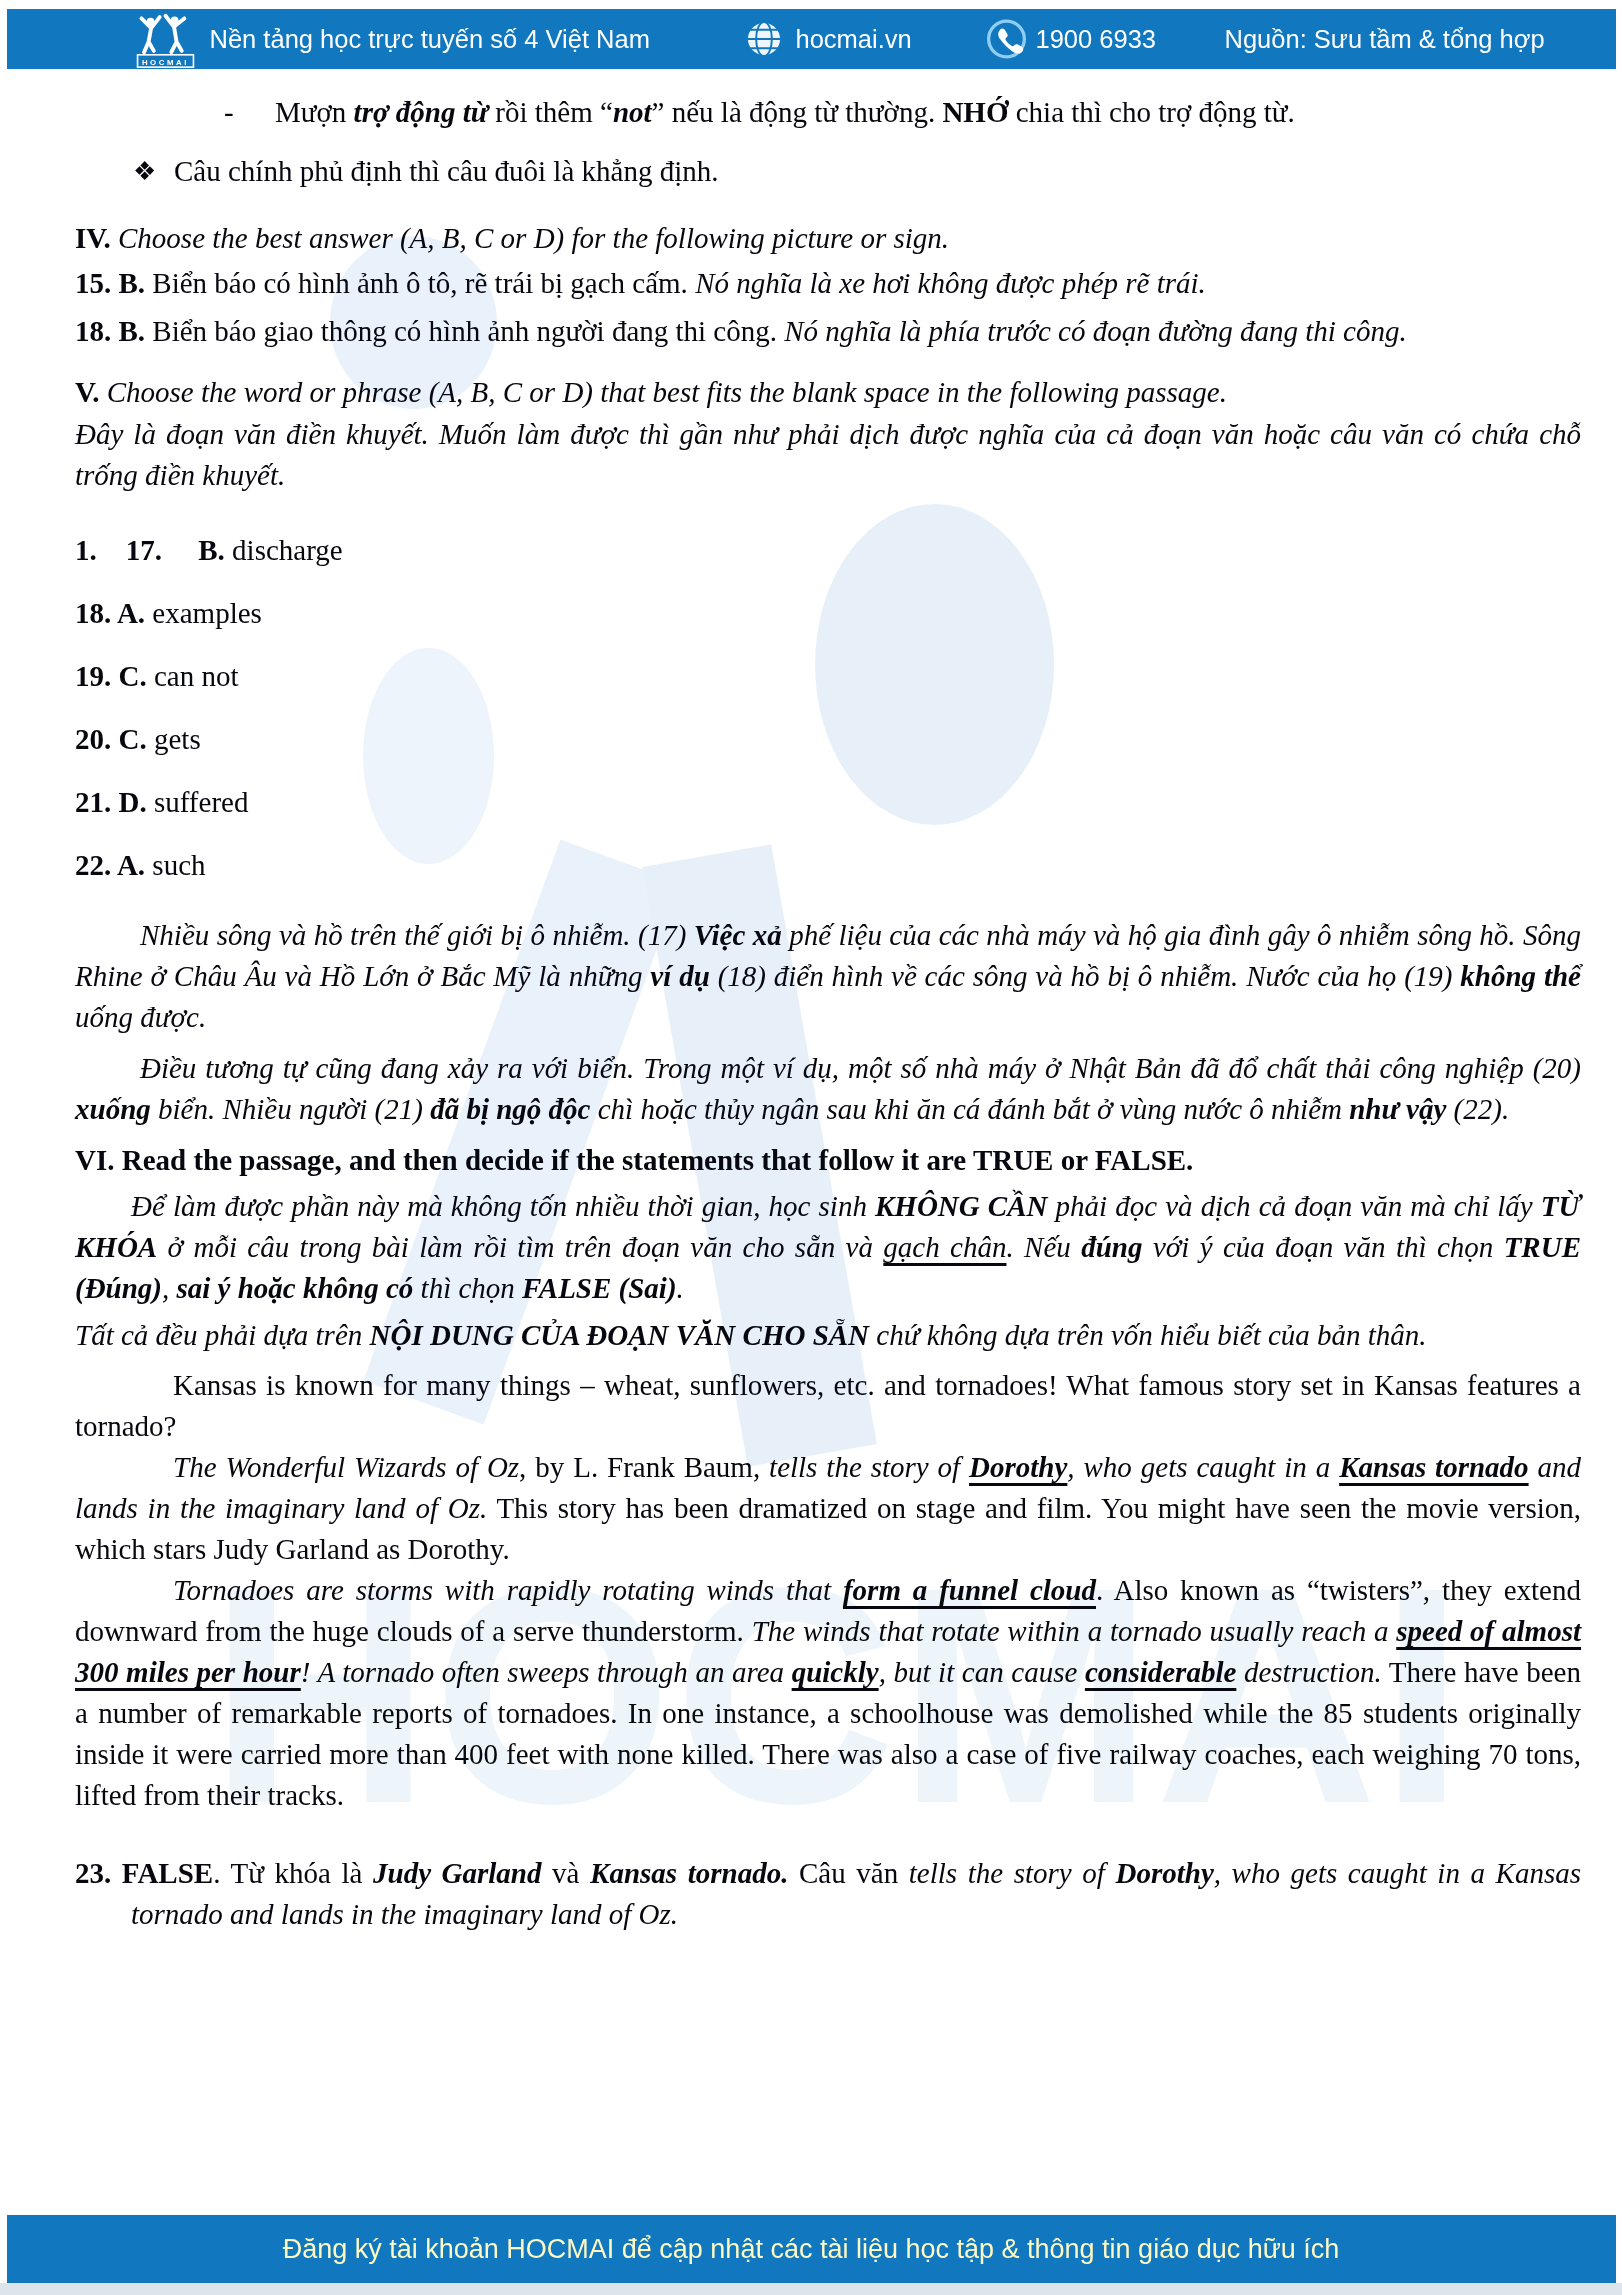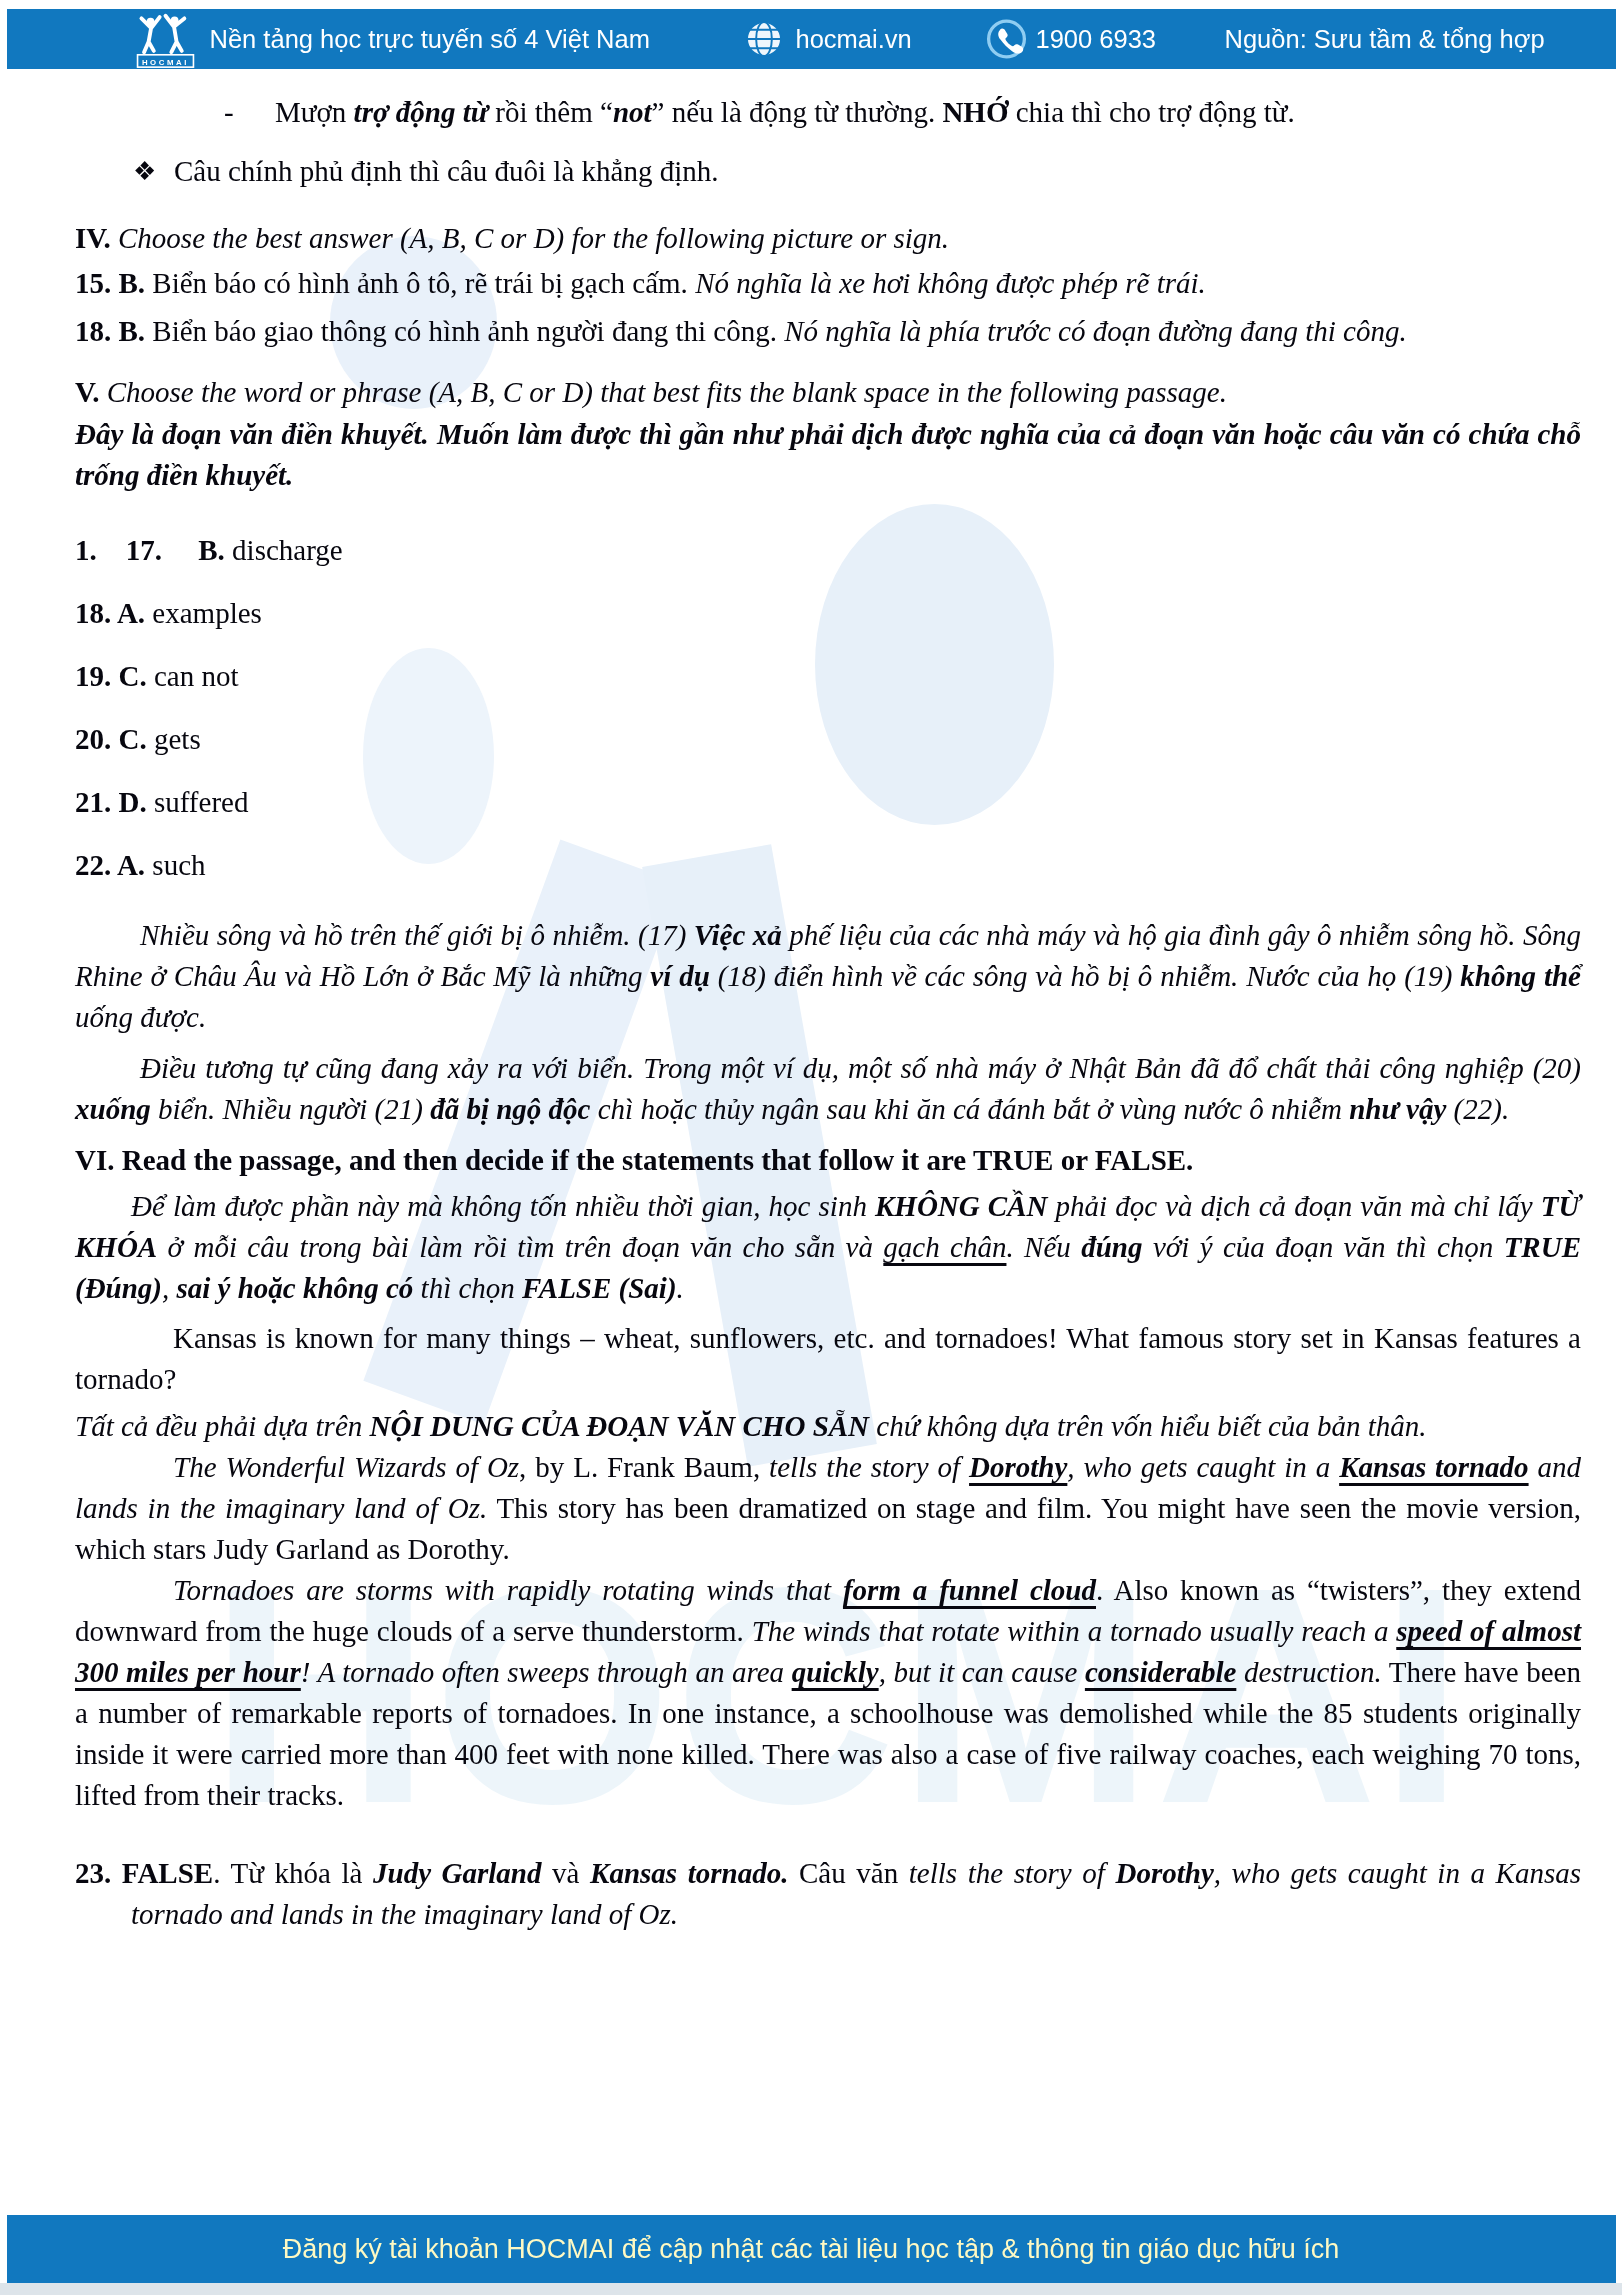--- a/index.html
+++ b/index.html
@@ -104,33 +104,33 @@
     <span class="hitem source">Nguồn: Sưu tầm &amp; tổng hợp</span>
   </div>
 
   <div class="content">
       <div class="blk dash-line" style="margin-top: 7.9px;"><span class="bullet">-</span><span>Mượn </span><span class="bd it">trợ động từ</span><span> rồi thêm “</span><span class="bd it">not</span><span>” nếu là động từ thường. </span><span class="bd">NHỚ</span><span> chia thì cho trợ động từ.</span></div>
       <div class="blk diamond-line" style="margin-top: 18.3px;"><span class="bullet">❖</span><span>Câu chính phủ định thì câu đuôi là khẳng định.</span></div>
       <div class="blk section" style="margin-top: 26px;"><span class="bd">IV. </span><span class="it">Choose the best answer (A, B, C or D) for the following picture or sign.</span></div>
       <div class="blk hang" style="margin-top: 3.9px;"><span class="bd">15. B. </span><span>Biển báo có hình ảnh ô tô, rẽ trái bị gạch cấm. </span><span class="it">Nó nghĩa là xe hơi không được phép rẽ trái.</span></div>
       <div class="blk hang" style="margin-top: 6.5px;"><span class="bd">18. B. </span><span>Biển báo giao thông có hình ảnh người đang thi công. </span><span class="it">Nó nghĩa là phía trước có đoạn đường đang thi công.</span></div>
       <div class="blk section" style="margin-top: 20px;"><span class="bd">V. </span><span class="it">Choose the word or phrase (A, B, C or D) that best fits the blank space in the following passage.</span></div>
-      <div class="blk note" style="margin-top: 1.3px; font-weight: bold;"><span class="it">Đây là đoạn văn điền khuyết. Muốn làm được thì gần như phải dịch được nghĩa của cả đoạn văn hoặc câu văn có chứa chỗ trống điền khuyết.</span></div>
+      <div class="blk note" style="margin-top: 1.3px;"><span class="it">Đây là đoạn văn điền khuyết. Muốn làm được thì gần như phải dịch được nghĩa của cả đoạn văn hoặc câu văn có chứa chỗ trống điền khuyết.</span></div>
       <div class="blk answer" style="margin-top: 34px;"><span class="bd">1.</span><span>&nbsp;&nbsp;&nbsp;&nbsp;</span><span class="bd">17.</span><span>&nbsp;&nbsp;&nbsp;&nbsp;&nbsp;</span><span class="bd">B.&nbsp;</span><span>discharge</span></div>
       <div class="blk answer" style="margin-top: 22px;"><span class="bd">18. A. </span><span>examples</span></div>
       <div class="blk answer" style="margin-top: 22px;"><span class="bd">19. C. </span><span>can not</span></div>
       <div class="blk answer" style="margin-top: 22px;"><span class="bd">20. C. </span><span>gets</span></div>
       <div class="blk answer" style="margin-top: 22px;"><span class="bd">21. D. </span><span>suffered</span></div>
       <div class="blk answer" style="margin-top: 22px;"><span class="bd">22. A. </span><span>such</span></div>
       <div class="blk para-vn" style="margin-top: 29px;"><span class="it">Nhiều sông và hồ trên thế giới bị ô nhiễm. (17) </span><span class="bd it">Việc xả</span><span class="it"> phế liệu của các nhà máy và hộ gia đình gây ô nhiễm sông hồ. Sông Rhine ở Châu Âu và Hồ Lớn ở Bắc Mỹ là những </span><span class="bd it">ví dụ</span><span class="it"> (18) điển hình về các sông và hồ bị ô nhiễm. Nước của họ (19) </span><span class="bd it">không thể</span><span class="it"> uống được.</span></div>
       <div class="blk para-vn" style="margin-top: 10.5px;"><span class="it">Điều tương tự cũng đang xảy ra với biển. Trong một ví dụ, một số nhà máy ở Nhật Bản đã đổ chất thải công nghiệp (20) </span><span class="bd it">xuống</span><span class="it"> biển. Nhiều người (21) </span><span class="bd it">đã bị ngộ độc</span><span class="it"> chì hoặc thủy ngân sau khi ăn cá đánh bắt ở vùng nước ô nhiễm </span><span class="bd it">như vậy</span><span class="it"> (22).</span></div>
       <div class="blk section" style="margin-top: 9.2px;"><span class="bd">VI. Read the passage, and then decide if the statements that follow it are TRUE or FALSE.</span></div>
       <div class="blk note-indent" style="margin-top: 5.2px;"><span class="it">Để làm được phần này mà không tốn nhiều thời gian, học sinh </span><span class="bd it">KHÔNG CẦN</span><span class="it"> phải đọc và dịch cả đoạn văn mà chỉ lấy </span><span class="bd it">TỪ KHÓA</span><span class="it"> ở mỗi câu trong bài làm rồi tìm trên đoạn văn cho sẵn và </span><span class="it un">gạch chân</span><span class="it">. Nếu </span><span class="bd it">đúng</span><span class="it"> với ý của đoạn văn thì chọn </span><span class="bd it">TRUE (Đúng)</span><span class="it">, </span><span class="bd it">sai ý hoặc không có</span><span class="it"> thì chọn </span><span class="bd it">FALSE (Sai)</span><span class="it">.</span></div>
+      <div class="blk note" style="margin-top: 6.5px;"><span class="it">Tất cả đều phải dựa trên </span><span class="bd it">NỘI DUNG CỦA ĐOẠN VĂN CHO SẴN</span><span class="it"> chứ không dựa trên vốn hiểu biết của bản thân.</span></div>
       <div class="blk para-en" style="margin-top: 9.2px;"><span>Kansas is known for many things – wheat, sunflowers, etc. and tornadoes! What famous story set in Kansas features a tornado?</span></div>
-      <div class="blk note" style="margin-top: 6.5px;"><span class="it">Tất cả đều phải dựa trên </span><span class="bd it">NỘI DUNG CỦA ĐOẠN VĂN CHO SẴN</span><span class="it"> chứ không dựa trên vốn hiểu biết của bản thân.</span></div>
       <div class="blk para-en"><span class="it">The Wonderful Wizards of Oz</span><span>, by L. Frank Baum, </span><span class="it">tells the story of </span><span class="bd it un">Dorothy</span><span class="it">, who gets caught in a </span><span class="bd it un">Kansas tornado</span><span class="it"> and lands in the imaginary land of Oz.</span><span> This story has been dramatized on stage and film. You might have seen the movie version, which stars Judy Garland as Dorothy.</span></div>
       <div class="blk para-en"><span class="it">Tornadoes are storms with rapidly rotating winds that </span><span class="bd it un">form a funnel cloud</span><span>. Also known as “twisters”, they extend downward from the huge clouds of a serve thunderstorm. </span><span class="it">The winds that rotate within a tornado usually reach a </span><span class="bd it un">speed of almost 300 miles per hour</span><span class="it">! A tornado often sweeps through an area </span><span class="bd it un">quickly</span><span class="it">, but it can cause </span><span class="bd it un">considerable</span><span class="it"> destruction.</span><span> There have been a number of remarkable reports of tornadoes. In one instance, a schoolhouse was demolished while the 85 students originally inside it were carried more than 400 feet with none killed. There was also a case of five railway coaches, each weighing 70 tons, lifted from their tracks.</span></div>
       <div class="blk hang" style="margin-top: 37px;"><span class="bd">23. FALSE</span><span>. Từ khóa là </span><span class="bd it">Judy Garland</span><span> và </span><span class="bd it">Kansas tornado.</span><span> Câu văn </span><span class="it">tells the story of </span><span class="bd it">Dorothy</span><span class="it">, who gets caught in a Kansas tornado and lands in the imaginary land of Oz.</span></div>
     </div>
 
   <div class="bar footer-bar">
     <span class="footer-text">Đăng ký tài khoản HOCMAI để cập nhật các tài liệu học tập &amp; thông tin giáo dục hữu ích</span>
   </div>
   <div class="bottom-strip"></div>
 

